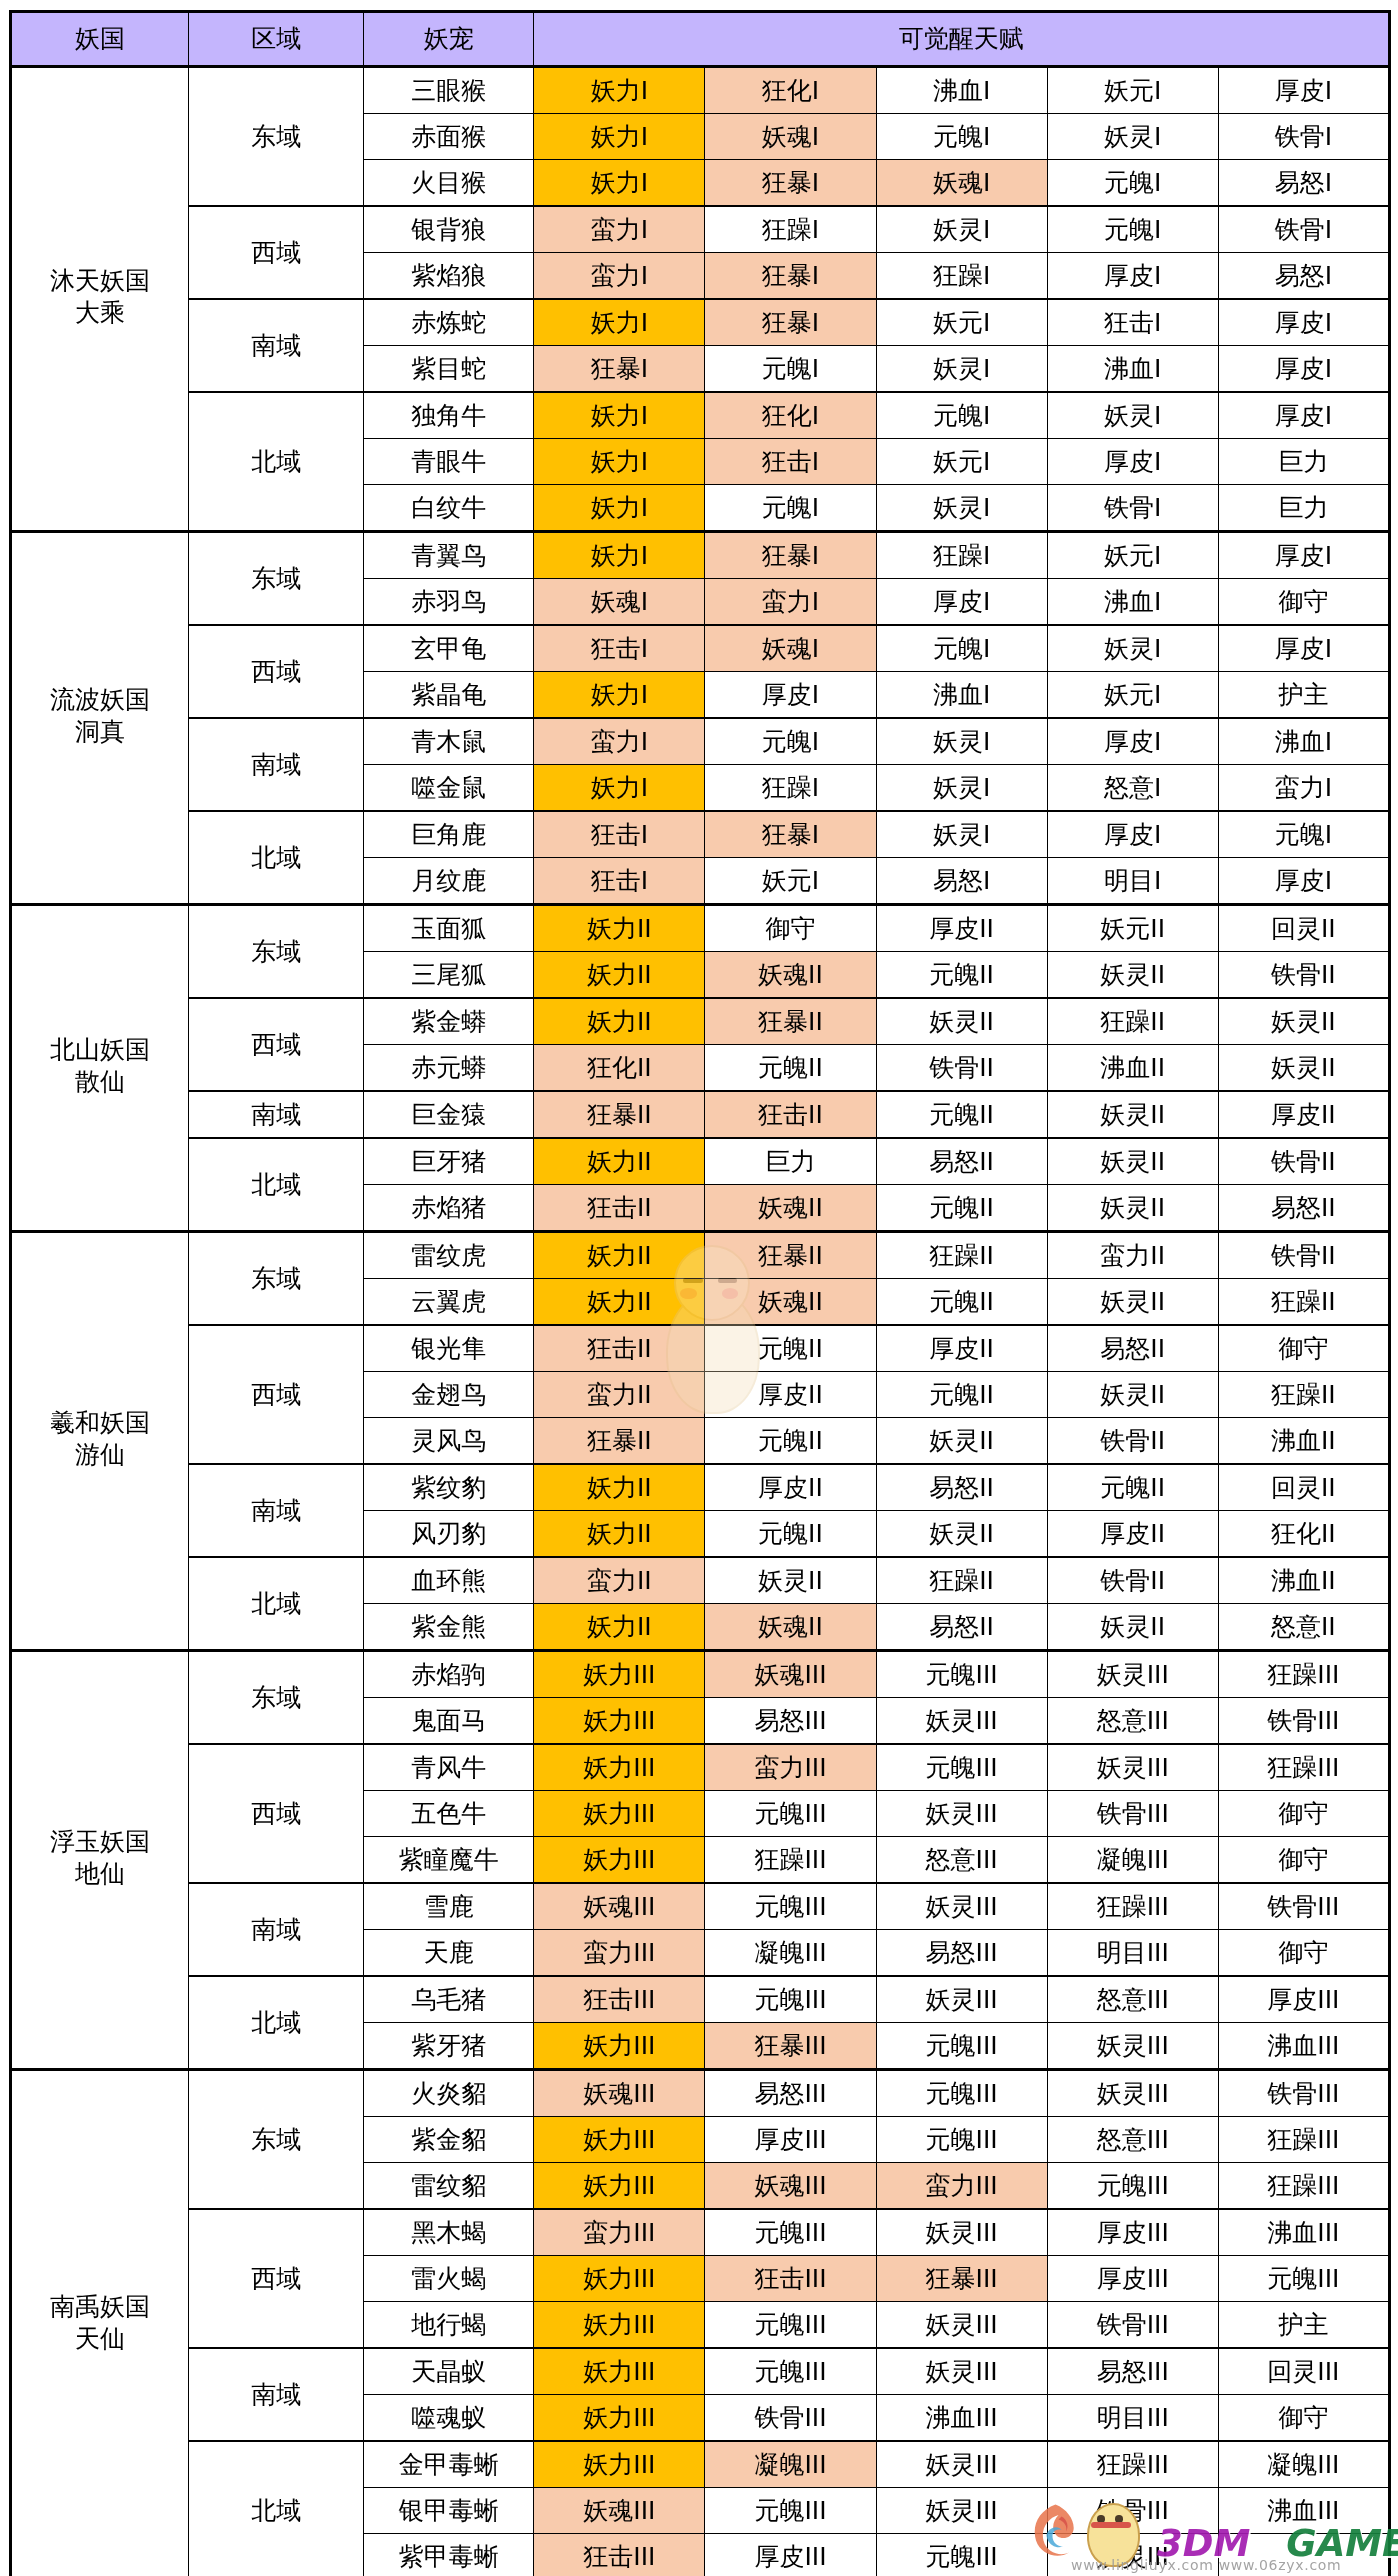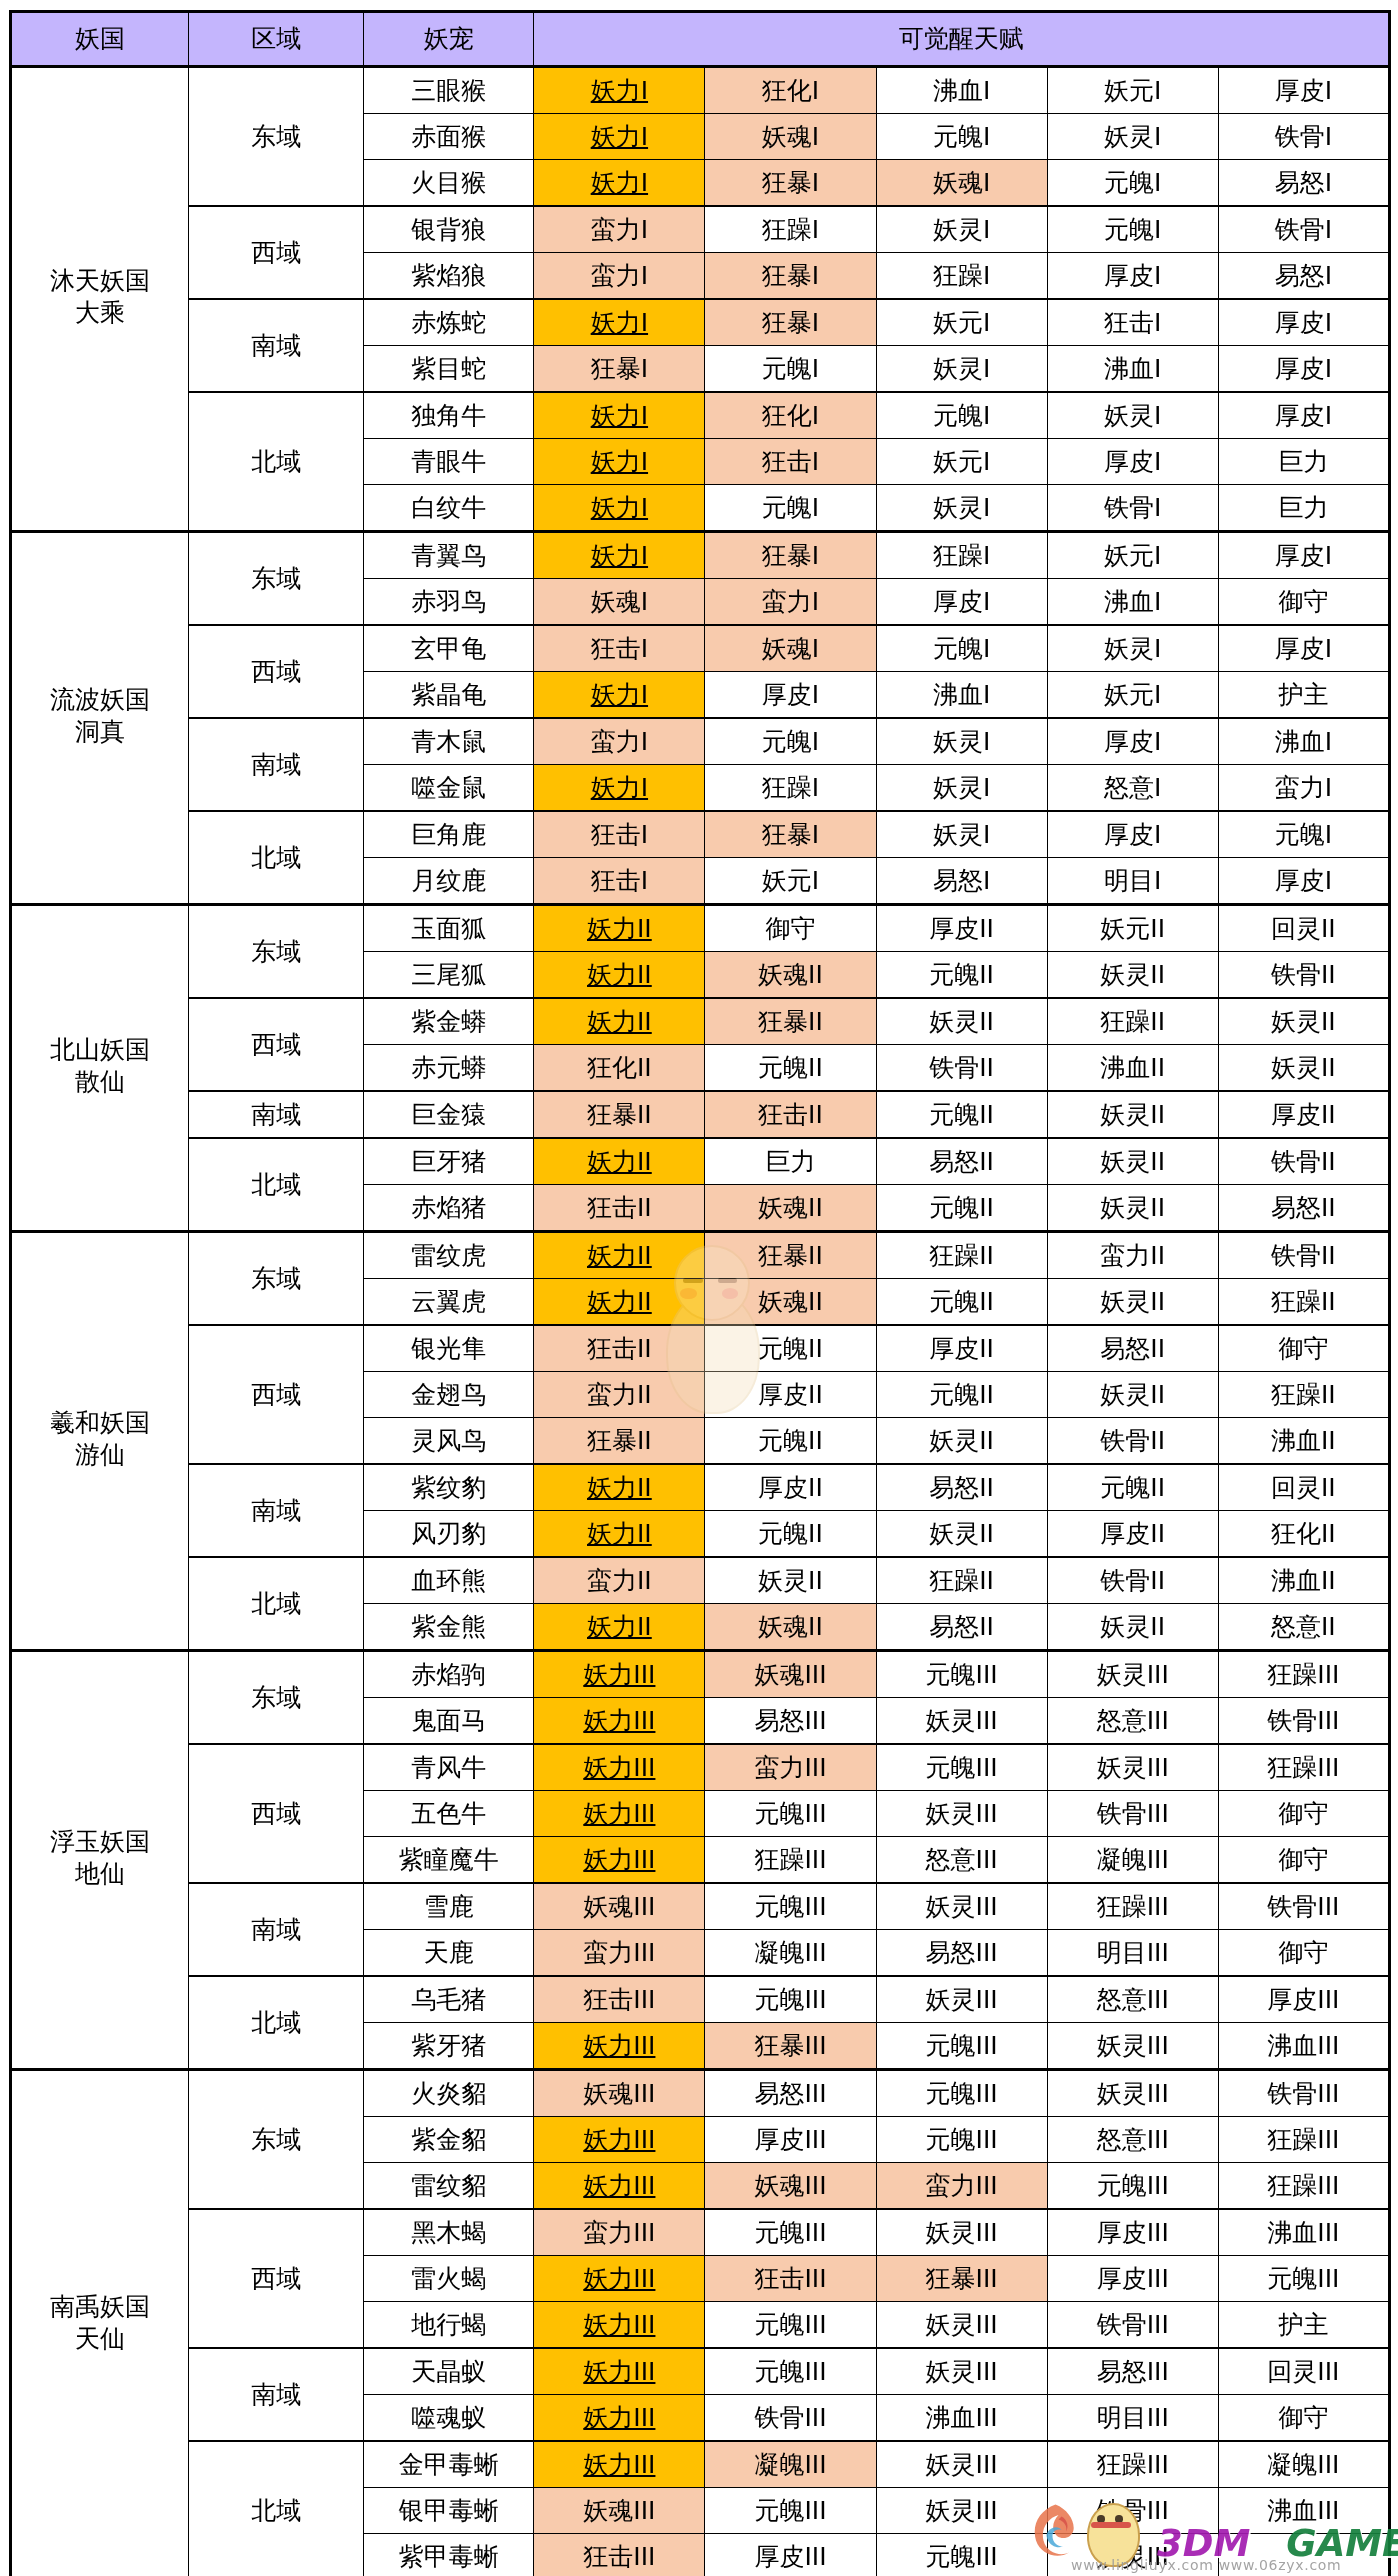--- a/index.html
+++ b/index.html
@@ -22,21 +22,21 @@
     text-align:center;vertical-align:middle;
     font-size:25px;color:#000;font-weight:400;
     padding:0;line-height:1.25;
     overflow:hidden;
   }
   thead th{height:52px;font-weight:400;border-bottom:3px solid #000;background:#c4b5fd;}
   tbody td{height:45px;background:#fff;}
   td.country-cell{white-space:pre-line;font-family:Liberation Mono, monospace;}
   tr.country-start td{border-top:3px solid #000;}
   tr.region-start td{border-top:2.2px solid #000;}
-  td.hl-y{background:var(--hl-y,#FFC000);text-decoration:underline;}
+  td.hl-y{background:var(--hl-y,#FFC000);}
   td.hl-o{background:var(--hl-o,#F8CBAD);}
   
   .wm-center{
     position:absolute;left:658px;top:1245px;width:112px;height:172px;
     opacity:.33;pointer-events:none;z-index:5;
   }
   .wm-center .body{
     position:absolute;left:7.5px;top:45px;width:90px;height:120px;
     background:#f3ddb4;border:2.2px solid #e3c48e;border-radius:50% 50% 46% 46%;
   }

